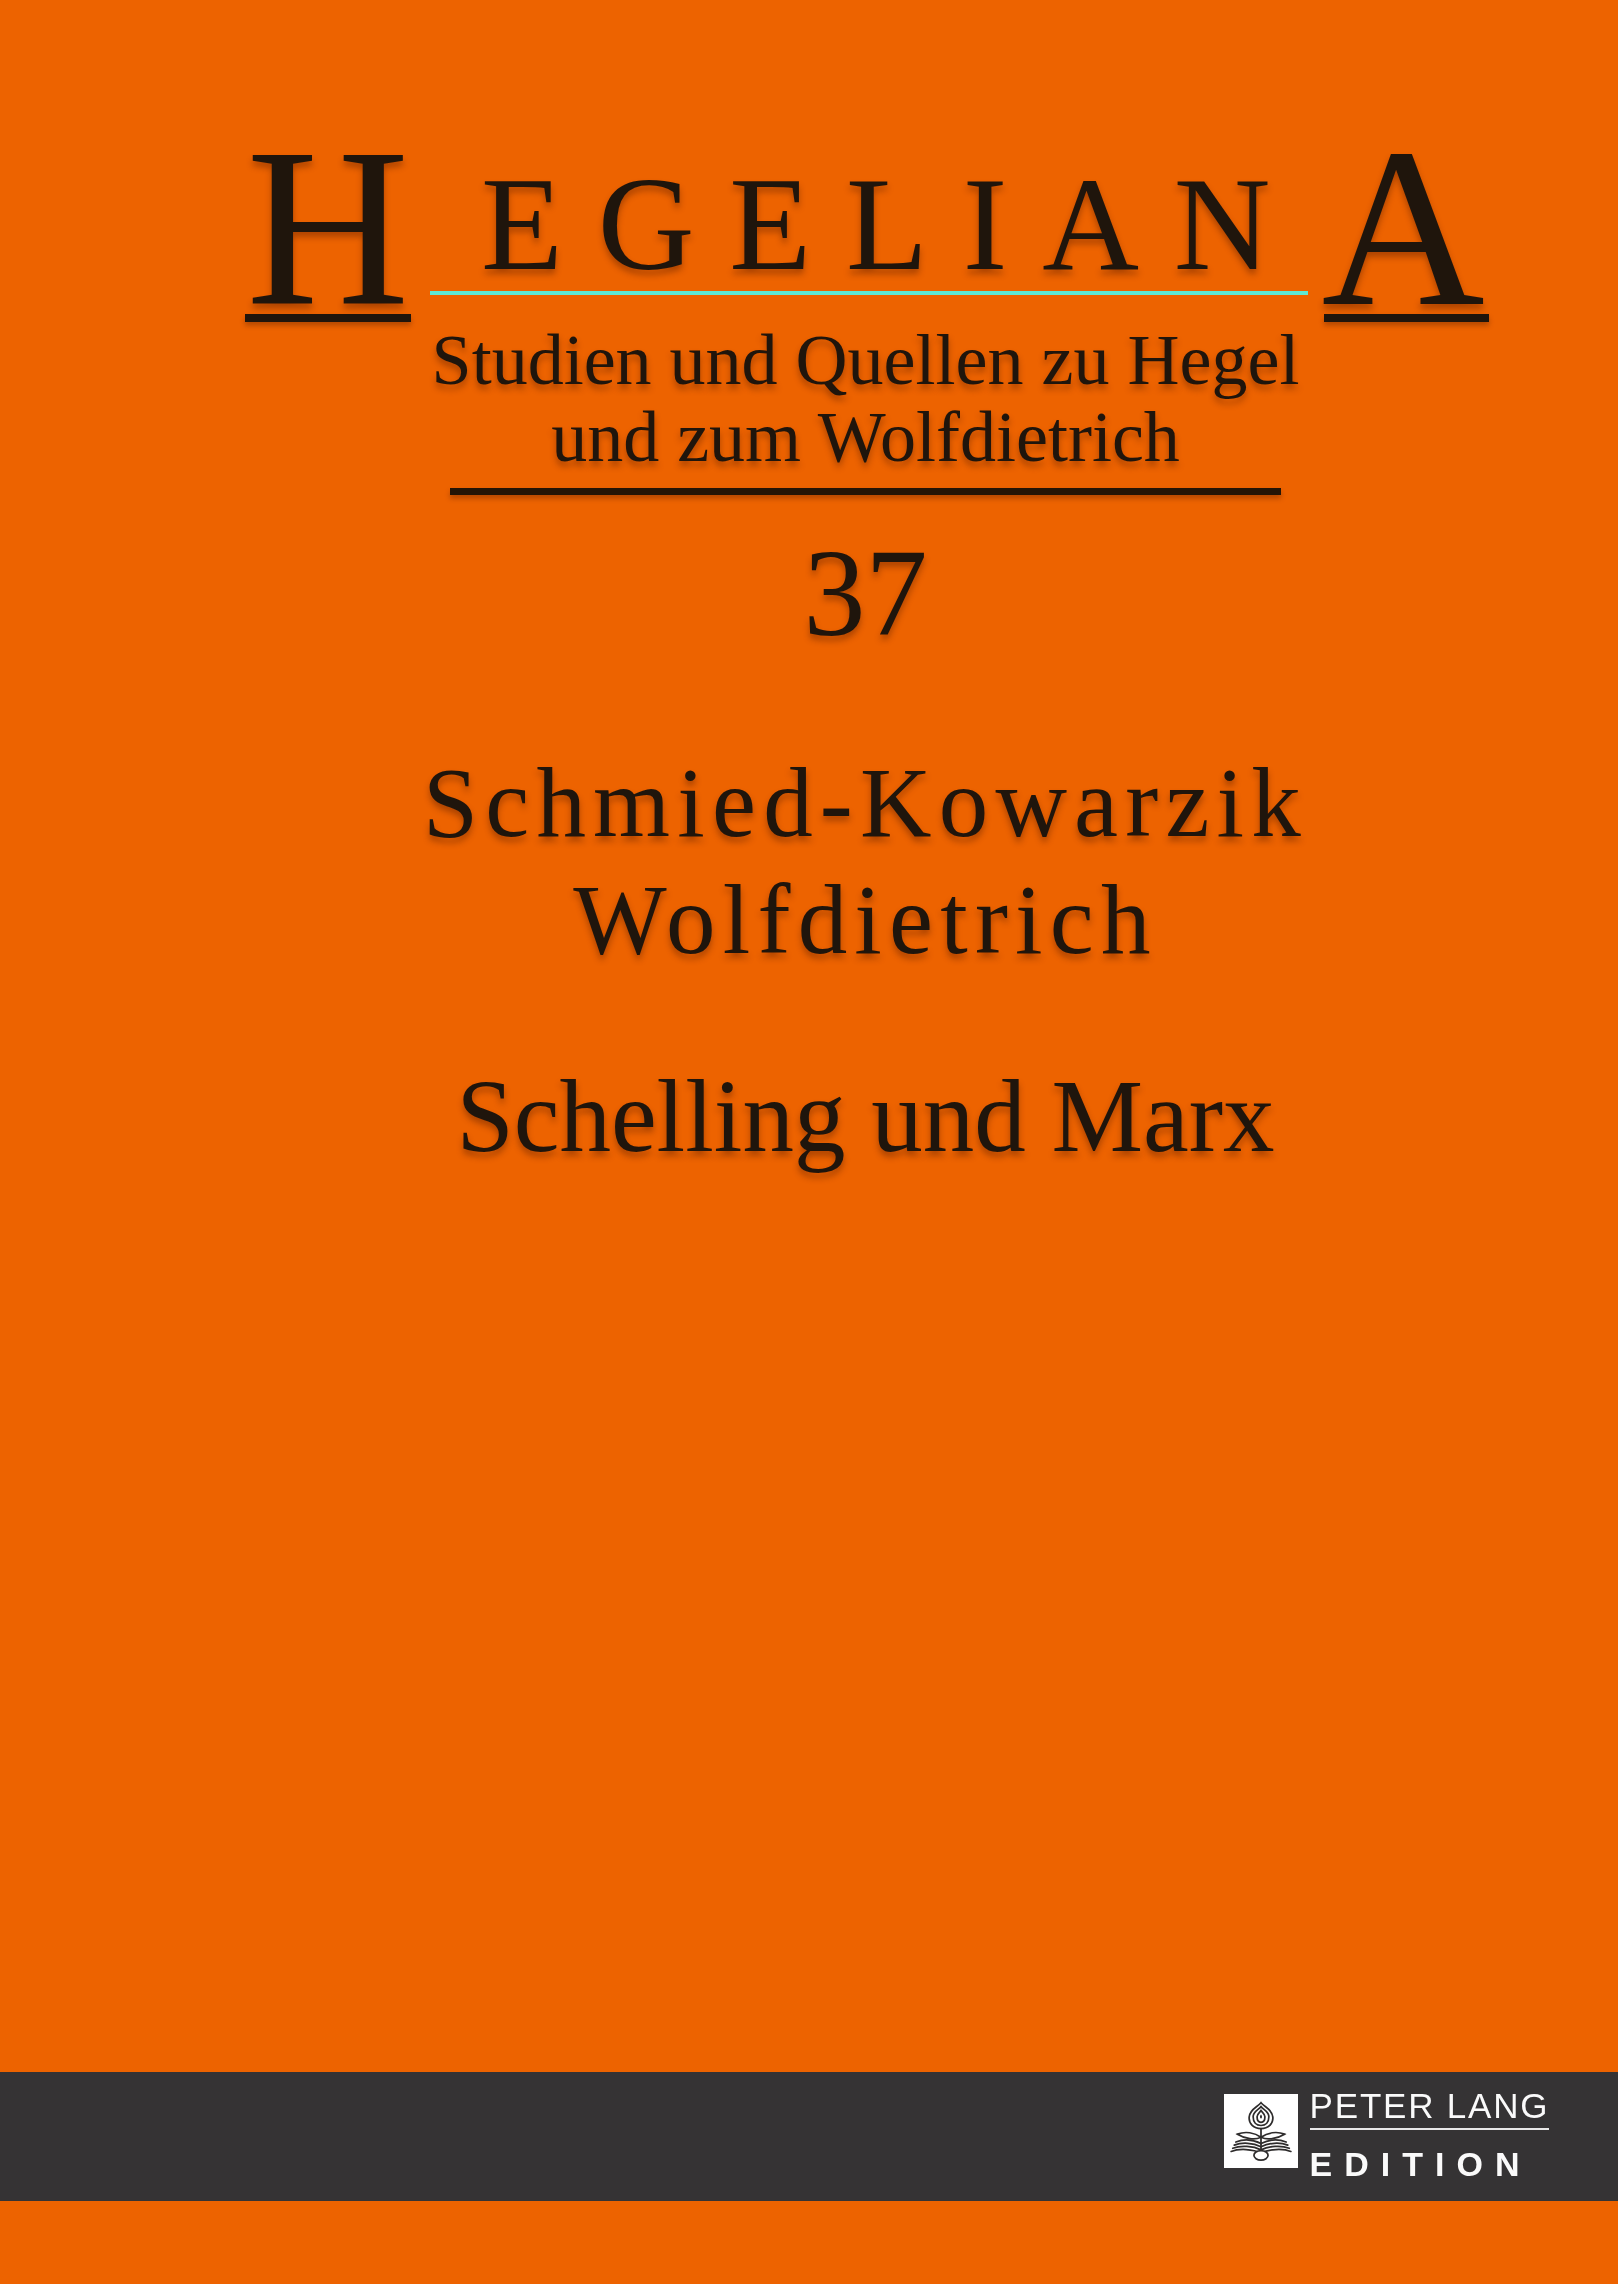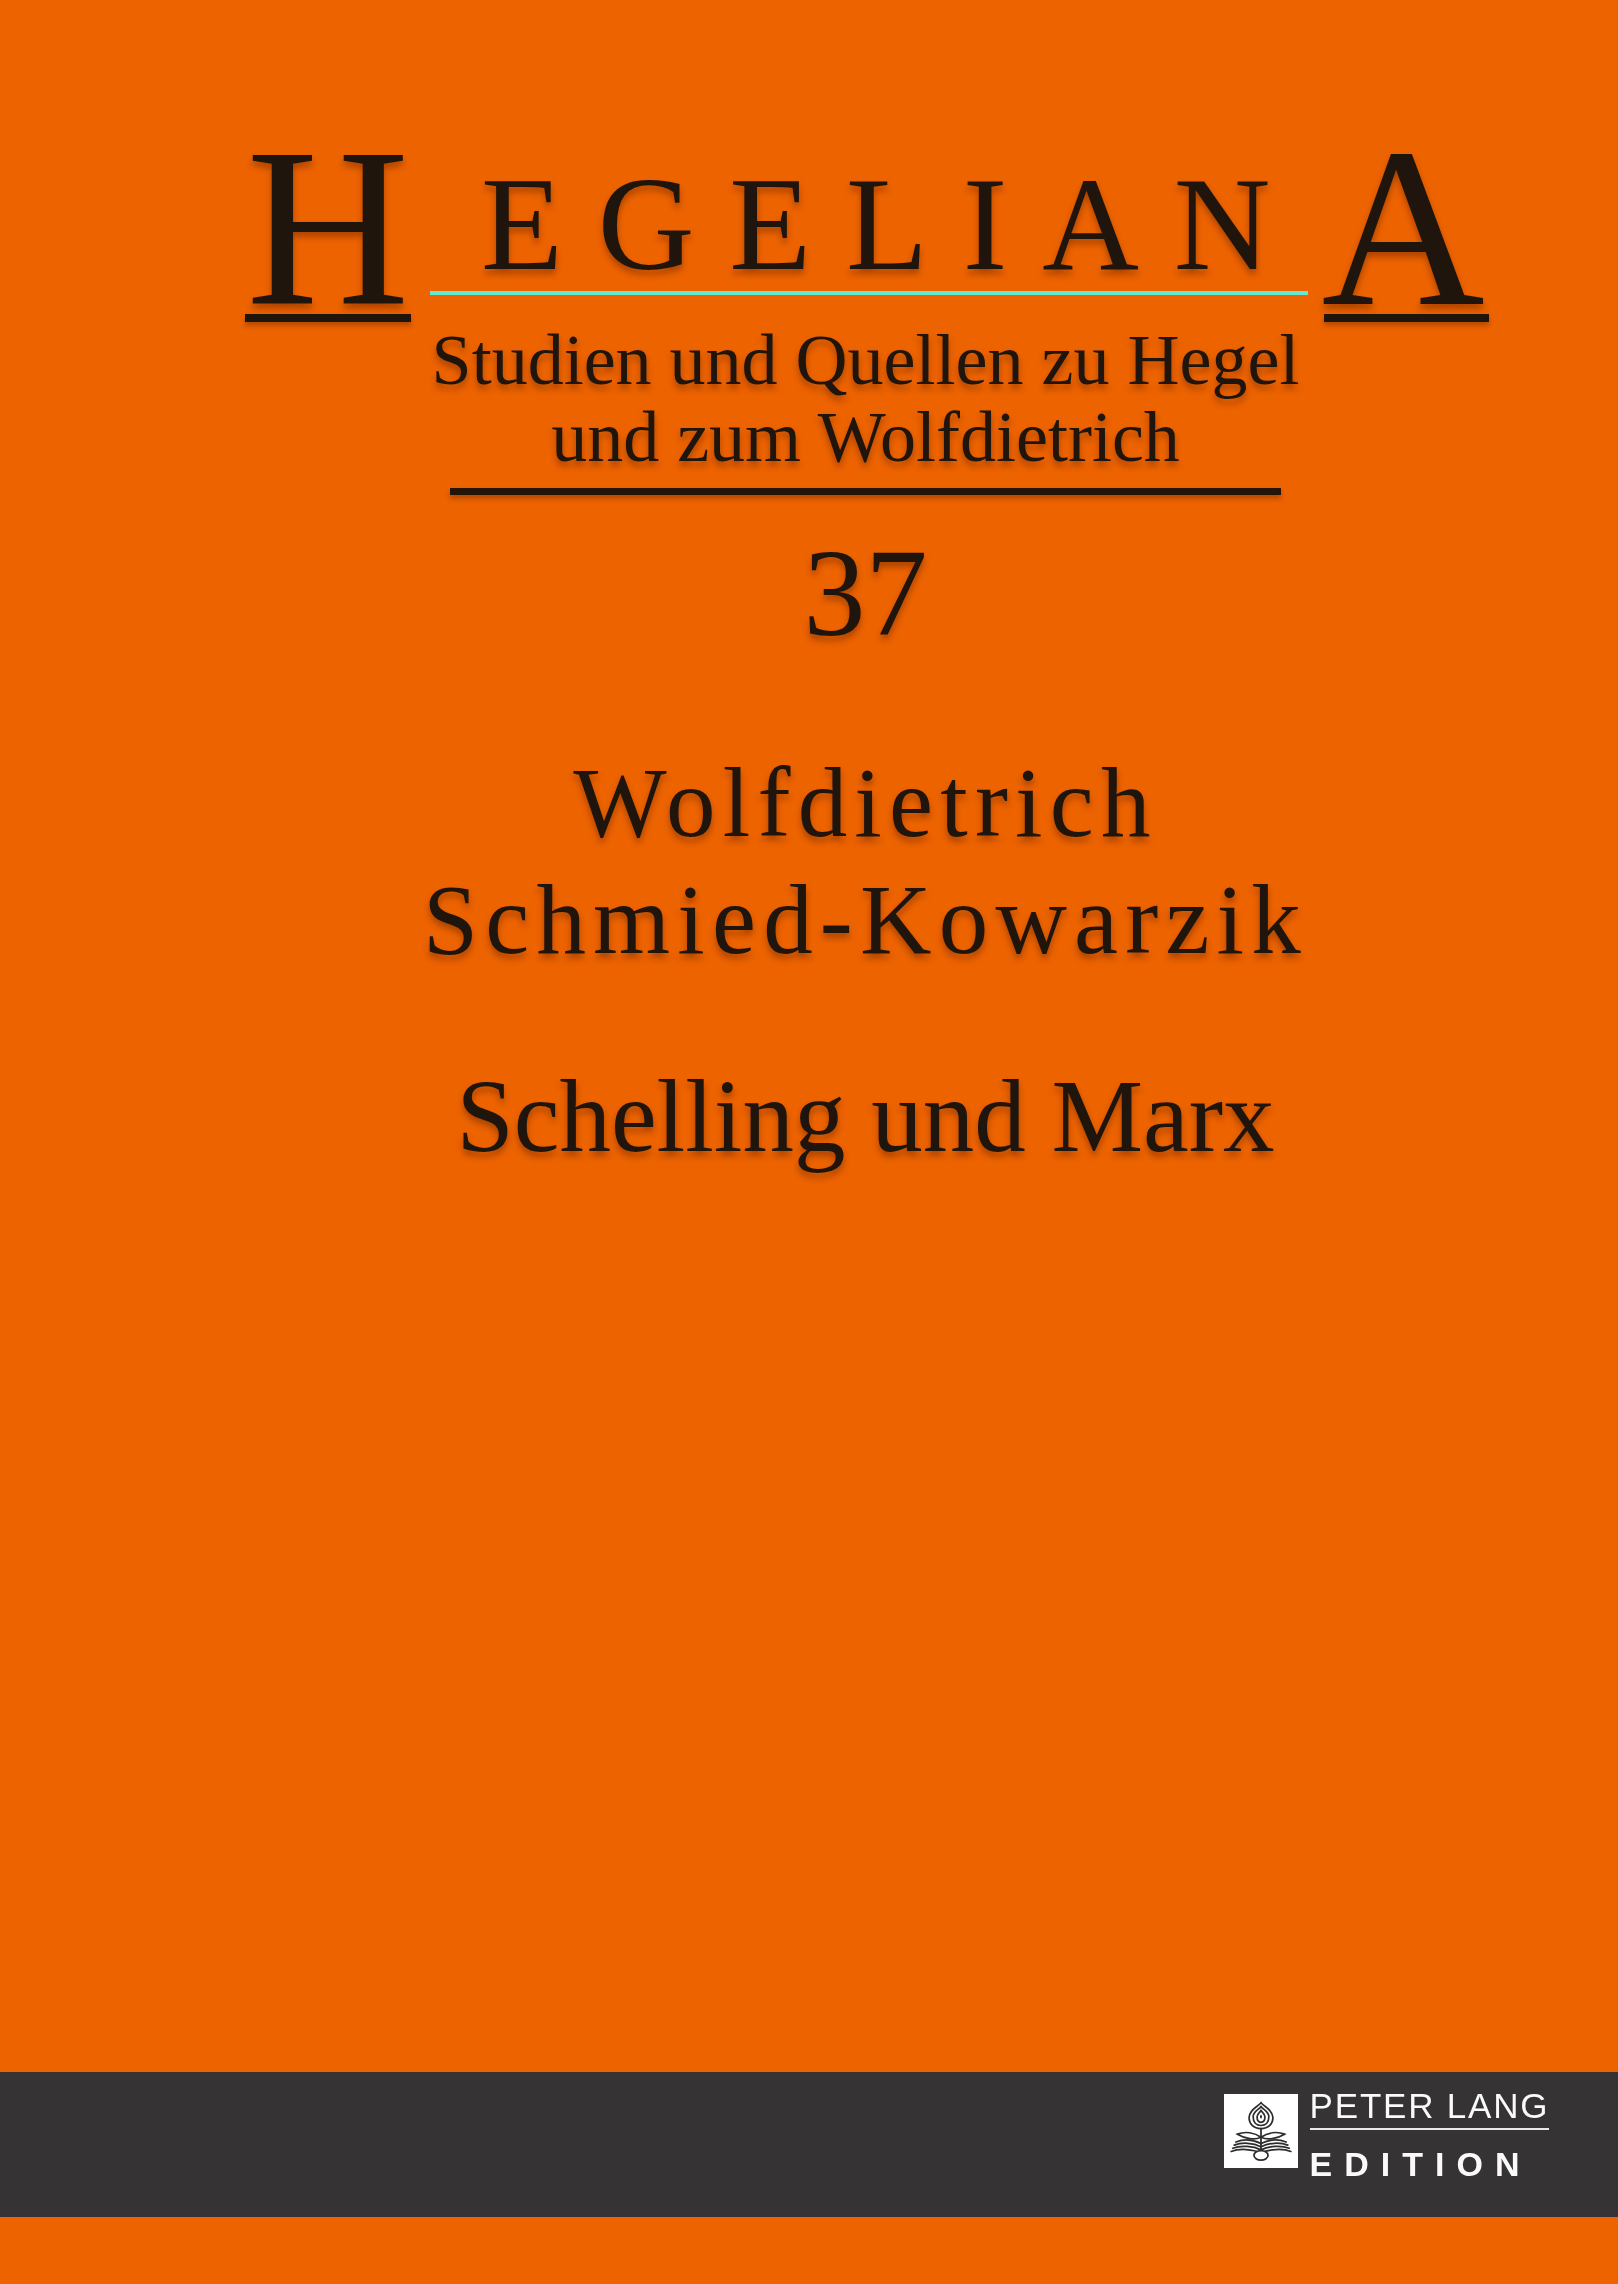--- a/index.html
+++ b/index.html
@@ -75,21 +75,21 @@
   }
 
   
   .title{
     top:1058px;
     font-size:103px;line-height:1.13;
   }
 
   
   .pub-bar{
-    position:absolute;left:0;right:0;top:2072px;height:145px;
+    position:absolute;left:0;right:0;top:2072px;height:129px;
     background:#353334;
   }
   .pub-inner{
     position:absolute;left:1224px;top:21.5px;
     display:flex;align-items:flex-start;
   }
   .pub-logo-square{
     width:74px;height:74px;background:#ffffff;
     display:flex;align-items:center;justify-content:center;
     flex:0 0 auto;
@@ -127,22 +127,22 @@
     <div class="subtitle txt-shadow">
       <div>Studien und Quellen zu Hegel</div>
       <div>und zum Wolfdietrich</div>
     </div>
 
     <div class="rule"></div>
 
     <div class="volume txt-shadow">37</div>
 
     <div class="author txt-shadow">
+      <div>Schmied-Kowarzik</div>
       <div>Wolfdietrich</div>
-      <div>Schmied-Kowarzik</div>
     </div>
 
     <div class="title txt-shadow">
       <div>Schelling und Marx</div>
     </div>
 
   </div>
 
   <div class="pub-bar">
     <div class="pub-inner">

